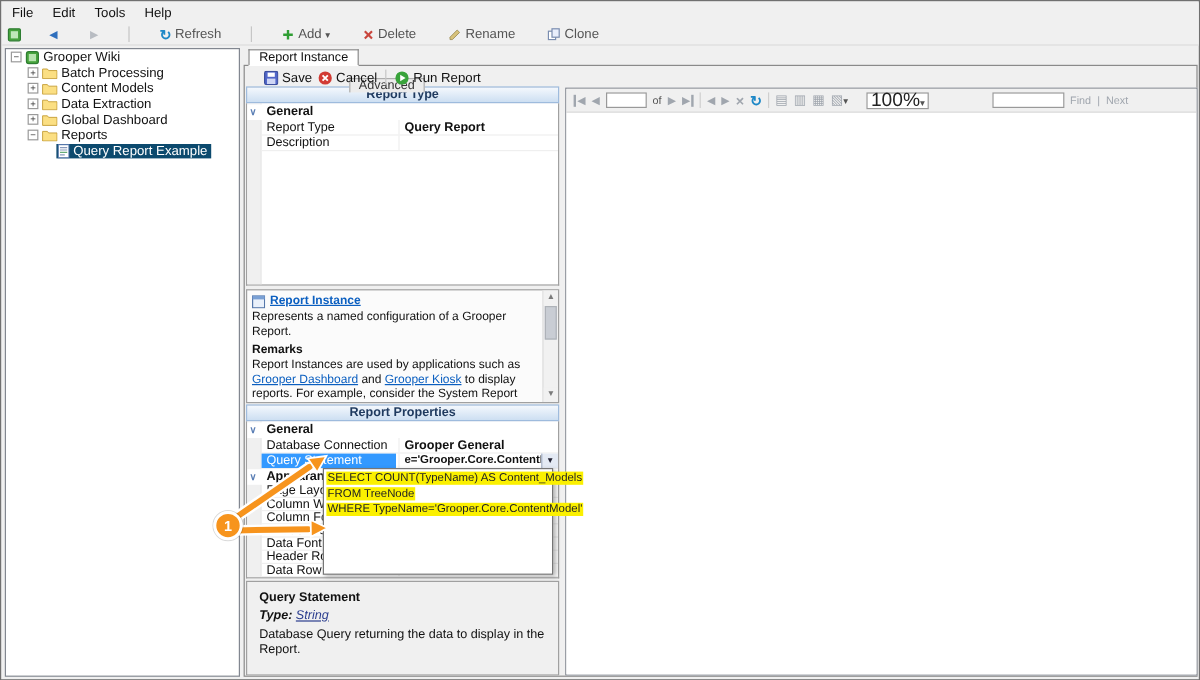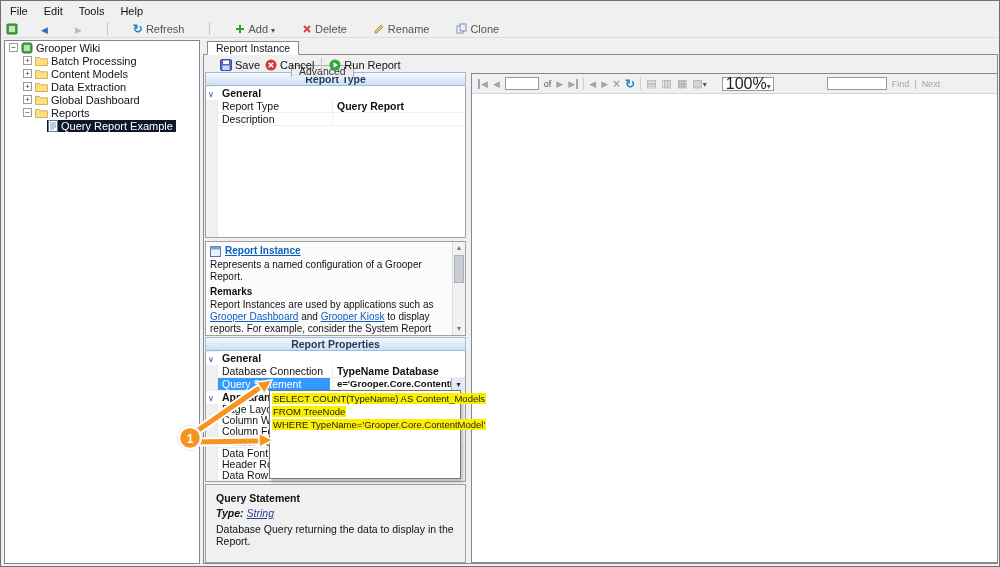--- a/index.html
+++ b/index.html
@@ -31,21 +31,21 @@
   
   .tree-panel { position:absolute; left:3px; top:39px; width:196px; height:524px; background:#fff; border:1px solid #828790; overflow:hidden; }
   .tree-row { display:flex; align-items:center; gap:3px; height:13px; white-space:nowrap; }
   .tree-root { padding-left:4px; }
   .tree-l1 { padding-left:18px; }
   .tree-leaf { padding-left:42px; }
   .exp { width:9px; height:9px; border:1px solid #9a9a9a; background:#fff; font-size:8px; line-height:7px; text-align:center; color:#333; flex:0 0 9px; }
   .exp-plus::before { content:"+"; }
   .exp-minus::before { content:"−"; }
   .ticon { display:inline-flex; flex:0 0 auto; }
-  .sel-box { background:#0f172a; color:#fff; padding:0 3px 0 1px; display:flex; align-items:center; gap:3px; }
+  .sel-box { background:#0c4a6e; color:#fff; padding:0 3px 0 1px; display:flex; align-items:center; gap:3px; }
 
   
   .tab-content { position:absolute; left:202px; top:53px; width:795px; height:510px; background:#f0f0f0; border:1px solid #8a8a8a; }
   .tab-active { position:absolute; left:206px; top:40px; height:14px; padding:0 8px; background:#fff; border:1px solid #8a8a8a; border-bottom:1px solid #fff; z-index:3; line-height:13px; font-size:10.5px; }
   .tab-inactive { position:absolute; left:290px; top:42px; height:12px; padding:0 7px; background:#ececec; border:1px solid #adadad; border-bottom:none; line-height:11px; font-size:10.5px; color:#333; z-index:2;margin-top:22px; }
 
   
   .actionbar { position:absolute; left:207px; top:56px; height:15px; display:flex; align-items:center; gap:5px; z-index:2;margin-left:12px; }
   .act-btn { display:flex; align-items:center; gap:3px; }
 
@@ -333,21 +333,21 @@
 
   <div class="panel-header" style="top:336px;">Report Properties</div>
   <div class="pgrid" style="top:350px; height:131px;">
     <div class="grid-gutter"></div>
     <div class="cat-row" style="top:1px;">
       <span class="cat-caret g-vee"></span>
       <span class="cat-label">General</span>
     </div>
     <div class="grid-row" style="top:14px;">
       <span class="cell-label">Database Connection</span>
-      <span class="cell-value v-bold">TypeName Database</span>
+      <span class="cell-value v-bold">Grooper General</span>
     </div>
     <div class="grid-row" style="top:27px;">
       <span class="cell-label sel-label">Query Statement</span>
       <span class="cell-value qs-value">e='Grooper.Core.ContentModel'</span>
       <span class="combo-btn"></span>
     </div>
     <div class="cat-row" style="top:40px;">
       <span class="cat-caret g-vee"></span>
       <span class="cat-label">Appearance</span>
     </div>

